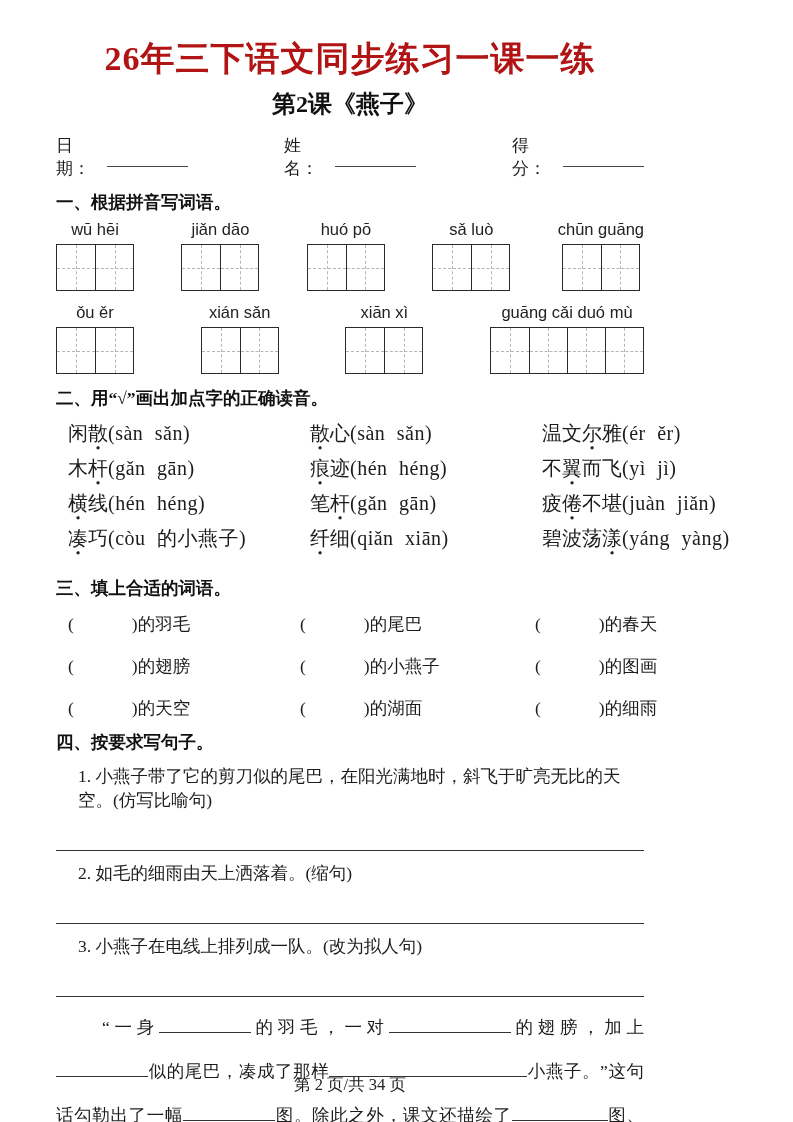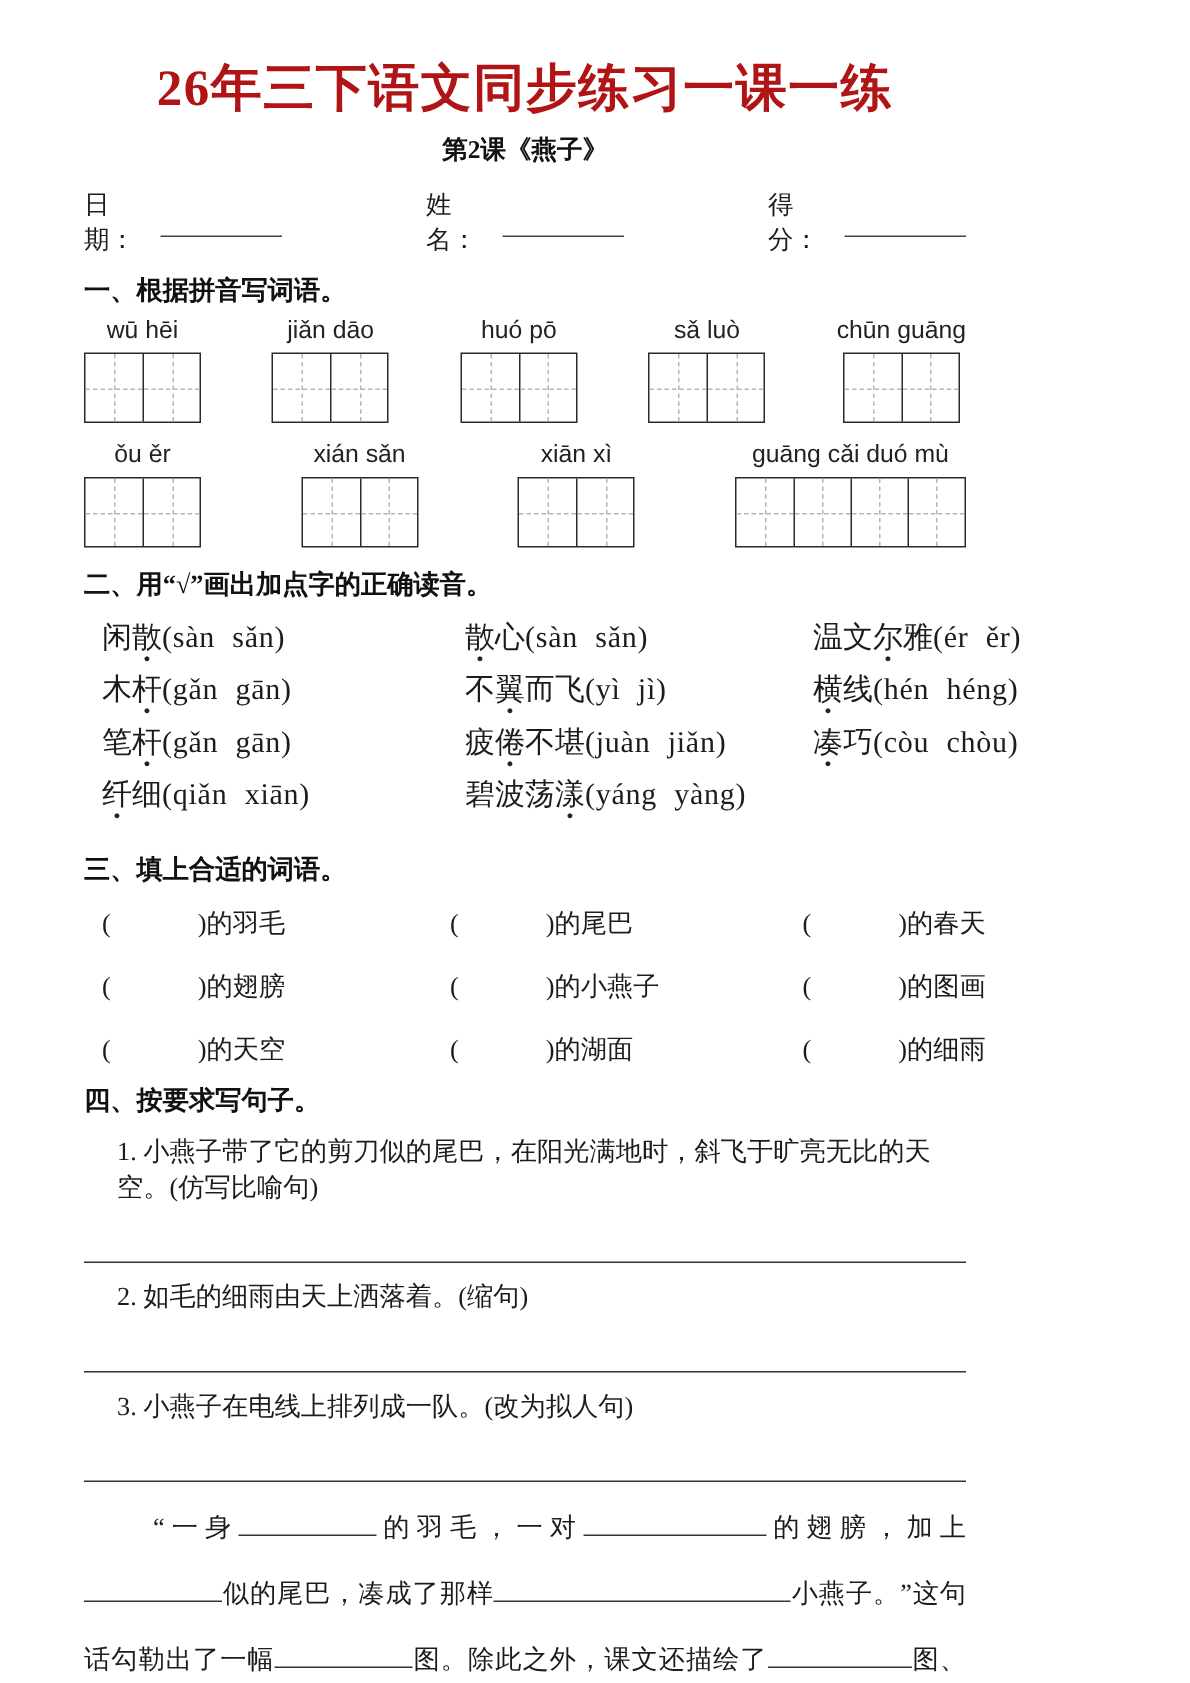--- a/index.html
+++ b/index.html
@@ -1,21 +1,21 @@
 <!DOCTYPE html>
 <html><head>
 <meta charset="utf-8">
 <style>
   html,body{margin:0;padding:0;background:#fff;}
   body{width:793px;height:1122px;overflow:hidden;
        font-family:"Liberation Serif","DejaVu Serif",serif;color:#1c1c1c;}
   .sheet{box-sizing:border-box;width:700px;height:1122px;padding:26px 56px 0 56px;position:relative;}
 
   .title{text-align:center;font-weight:bold;font-size:34px;letter-spacing:1px;margin:10px 0 6px 0;}
-  .subtitle{text-align:center;font-weight:bold;font-size:17px;margin:4px 0 14px 0;color:#111;}
+  .subtitle{text-align:center;font-weight:bold;font-size:24px;margin:4px 0 14px 0;color:#111;}
 
   .info-row{display:flex;justify-content:flex-start;font-size:17px;margin:6px 0 10px 0;}
   .info-field{display:flex;align-items:center;}
   .info-field+.info-field{margin-left:96px;}
   .uline{display:inline-block;border-bottom:1.3px solid #444;height:18px;width:88px;margin-left:4px;}
 
   .h{font-weight:bold;font-size:17.5px;margin:10px 0 6px 0;color:#111;}
 
   
   .py-row{display:flex;justify-content:space-between;align-items:flex-end;margin:2px 0 12px 0;}
@@ -150,25 +150,26 @@
         </div>
       </div>
     </div>
 
   <div class="h">二、用“√”画出加点字的正确读音。</div>
   <div id="pron-grid" class="pron-grid">
       <span class="pron-item"><span class="pron-word"><span class="ch">闲</span><span class="ch dotted">散</span></span><span class="pron-opts">(sàn sǎn)</span></span>
       <span class="pron-item"><span class="pron-word"><span class="ch dotted">散</span><span class="ch">心</span></span><span class="pron-opts">(sàn sǎn)</span></span>
       <span class="pron-item"><span class="pron-word"><span class="ch">温</span><span class="ch">文</span><span class="ch dotted">尔</span><span class="ch">雅</span></span><span class="pron-opts">(ér ěr)</span></span>
       <span class="pron-item"><span class="pron-word"><span class="ch">木</span><span class="ch dotted">杆</span></span><span class="pron-opts">(gǎn gān)</span></span>
+      <span class="pron-item"><span class="pron-word"><span class="ch dotted">痕</span><span class="ch">迹</span></span><span class="pron-opts">(hén héng)</span></span>
       <span class="pron-item"><span class="pron-word"><span class="ch">不</span><span class="ch dotted">翼</span><span class="ch">而</span><span class="ch">飞</span></span><span class="pron-opts">(yì jì)</span></span>
       <span class="pron-item"><span class="pron-word"><span class="ch dotted">横</span><span class="ch">线</span></span><span class="pron-opts">(hén héng)</span></span>
       <span class="pron-item"><span class="pron-word"><span class="ch">笔</span><span class="ch dotted">杆</span></span><span class="pron-opts">(gǎn gān)</span></span>
       <span class="pron-item"><span class="pron-word"><span class="ch">疲</span><span class="ch dotted">倦</span><span class="ch">不</span><span class="ch">堪</span></span><span class="pron-opts">(juàn jiǎn)</span></span>
-      <span class="pron-item"><span class="pron-word"><span class="ch dotted">凑</span><span class="ch">巧</span></span><span class="pron-opts">(còu chòu)</span></span>
+      <span class="pron-item"><span class="pron-word"><span class="ch dotted">凑</span><span class="ch">巧</span></span><span class="pron-opts">(còu 的小燕子)</span></span>
       <span class="pron-item"><span class="pron-word"><span class="ch dotted">纤</span><span class="ch">细</span></span><span class="pron-opts">(qiǎn xiān)</span></span>
       <span class="pron-item"><span class="pron-word"><span class="ch">碧</span><span class="ch">波</span><span class="ch">荡</span><span class="ch dotted">漾</span></span><span class="pron-opts">(yáng yàng)</span></span>
     </div>
 
   <div class="h">三、填上合适的词语。</div>
   <div id="phrase-grid" class="phrase-grid">
       <span class="phrase-item"><span>(</span><span class="paren-gap"></span><span>)</span><span>的羽毛</span></span>
       <span class="phrase-item"><span>(</span><span class="paren-gap"></span><span>)</span><span>的尾巴</span></span>
       <span class="phrase-item"><span>(</span><span class="paren-gap"></span><span>)</span><span>的春天</span></span>
       <span class="phrase-item"><span>(</span><span class="paren-gap"></span><span>)</span><span>的翅膀</span></span>
@@ -190,13 +191,14 @@
         <div class="ans-line"></div>
       </div>
       <div class="sent-item">
         <div class="sent-text">3. 小燕子在电线上排列成一队。(改为拟人句)</div>
         <div class="ans-line"></div>
       </div>
     </div>
 
   <div id="fill-para" class="fill-para"><span>“一身</span><span class="blank" style="width: 92px;"></span><span>的羽毛，一对</span><span class="blank" style="width: 122px;"></span><span>的翅膀，加上</span><span class="blank" style="width: 92px;"></span><span>似的尾巴，凑成了那样</span><span class="blank" style="width: 198px;"></span><span>小燕子。”这句话勾勒出了一幅</span><span class="blank" style="width: 92px;"></span><span>图。除此之外，课文还描绘了</span><span class="blank" style="width: 96px;"></span><span>图、</span><span class="blank" style="width: 86px;"></span><span>图、</span><span class="blank" style="width: 90px;"></span><span>图，字里行间无不流露出作者</span></div>
 
+  <div class="footer">第 2 页/共 34 页</div>
 </div>
 
 </body></html>

